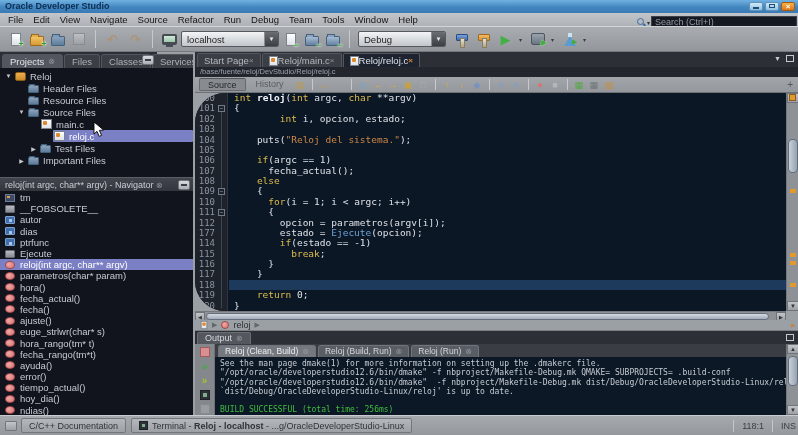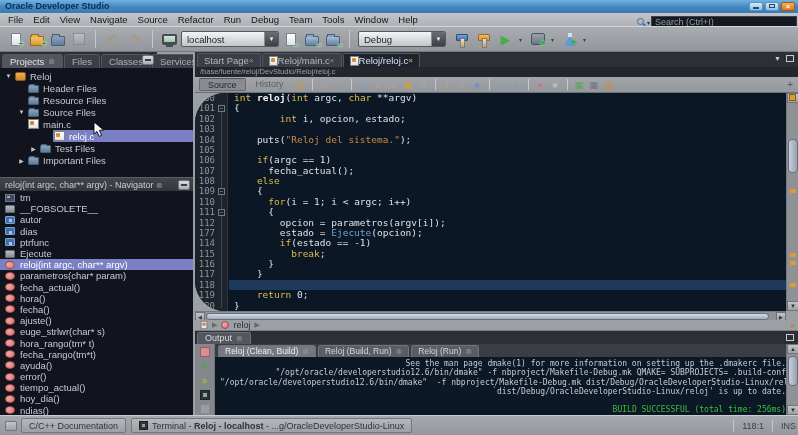--- a/index.html
+++ b/index.html
@@ -171,21 +171,21 @@
     border:1px solid #6a6d73; border-bottom:none; border-radius:2px 2px 0 0; display:flex; align-items:center; gap:4px; }
   .omax { position:absolute; right:4px; top:3px; width:8px; height:7px; border:1px solid #c6cace; }
   .out-side { left:195px; top:344px; width:20px; height:71px; background:#84888d; border-right:1px solid #6e7276;
     display:flex; flex-direction:column; align-items:center; gap:3px; padding-top:2px; }
   .out-side .obtn { width:13px; height:12px; display:flex; align-items:center; justify-content:center; font-size:10px; font-weight:bold; }
   .ointab-row { left:215px; top:344px; width:571px; height:13px; background:#3a3d44; display:flex; align-items:flex-end; padding-left:3px; gap:2px; }
   .ointab { height:12px; padding:0 6px; font-size:8.5px; line-height:11px; color:#d4d7db; background:#595d64;
     border:1px solid #70747a; border-bottom:none; border-radius:3px 3px 0 0; display:flex; align-items:center; gap:4px; white-space:nowrap; }
   .ointab.active { background:#75797f; color:#eceef0; }
   .console { left:215px; top:357px; width:571px; height:58px; background:#0c1826; overflow:hidden; padding:2px 0 0 5px; }
-  .conline { font-family:"DejaVu Sans Mono", monospace; font-size:8px; line-height:9.3px; color:#c6ccd4; white-space:pre;text-align:right; }
+  .conline { font-family:"DejaVu Sans Mono", monospace; font-size:8px; line-height:9.3px; color:#c6ccd4; white-space:pre; }
   .conline.ok { color:#3fbf3f; }
   .cvscroll { left:786px; top:344px; width:12px; height:71px; background:#8e9297; border-left:1px solid #75797d; }
   .cvthumb { position:absolute; left:1px; top:12px; width:10px; height:30px; background:linear-gradient(90deg,#c8d0da,#97a2b2); border:1px solid #636d7c; border-radius:4px; }
 
   
   .statusbar { left:0; top:415px; width:798px; height:20px; background:linear-gradient(#a6aaae,#94989c);
     border-top:1px solid #c8ccd0; display:flex; align-items:center; font-size:9px; color:#34383d; }
   .sb-grip { width:12px; height:10px; margin:0 4px 0 5px; background:linear-gradient(#c2c6ca,#9da1a5); border:1px solid #74787c; border-radius:1px; }
   .sb-btn { height:15px; background:linear-gradient(#b4b8bc,#9da1a5); border:1px solid #74787c; border-radius:2px;
     display:flex; align-items:center; gap:4px; padding:0 7px; margin-right:5px; font-size:9px; color:#303439; white-space:nowrap; }
@@ -339,21 +339,21 @@
           <span class="tlabel">Resource Files</span>
         </span>
       </div>
       <div class="trow" style="padding-left: 16px;">
         <span class="expander">▼</span>
         <span class="hl">
           <i class="tico ic-folder"></i>
           <span class="tlabel">Source Files</span>
         </span>
       </div>
-      <div class="trow" style="padding-left: 16px;">
+      <div class="trow" style="padding-left: 29px;">
         <span class="expander"></span>
         <span class="hl">
           <i class="tico ic-cfile"></i>
           <span class="tlabel">main.c</span>
         </span>
       </div>
       <div class="trow sel" style="padding-left: 42px;">
         <span class="expander"></span>
         <span class="hl">
           <i class="tico ic-cfile"></i>
@@ -411,25 +411,25 @@
       <div class="nrow sel">
         <i class="nico ic-func"></i>
         <span>reloj(int argc, char** argv)</span>
       </div>
       <div class="nrow">
         <i class="nico ic-func"></i>
         <span>parametros(char* param)</span>
       </div>
       <div class="nrow">
         <i class="nico ic-func"></i>
+        <span>hora()</span>
+      </div>
+      <div class="nrow">
+        <i class="nico ic-func"></i>
         <span>fecha_actual()</span>
-      </div>
-      <div class="nrow">
-        <i class="nico ic-func"></i>
-        <span>hora()</span>
       </div>
       <div class="nrow">
         <i class="nico ic-func"></i>
         <span>fecha()</span>
       </div>
       <div class="nrow">
         <i class="nico ic-func"></i>
         <span>ajuste()</span>
       </div>
       <div class="nrow">

